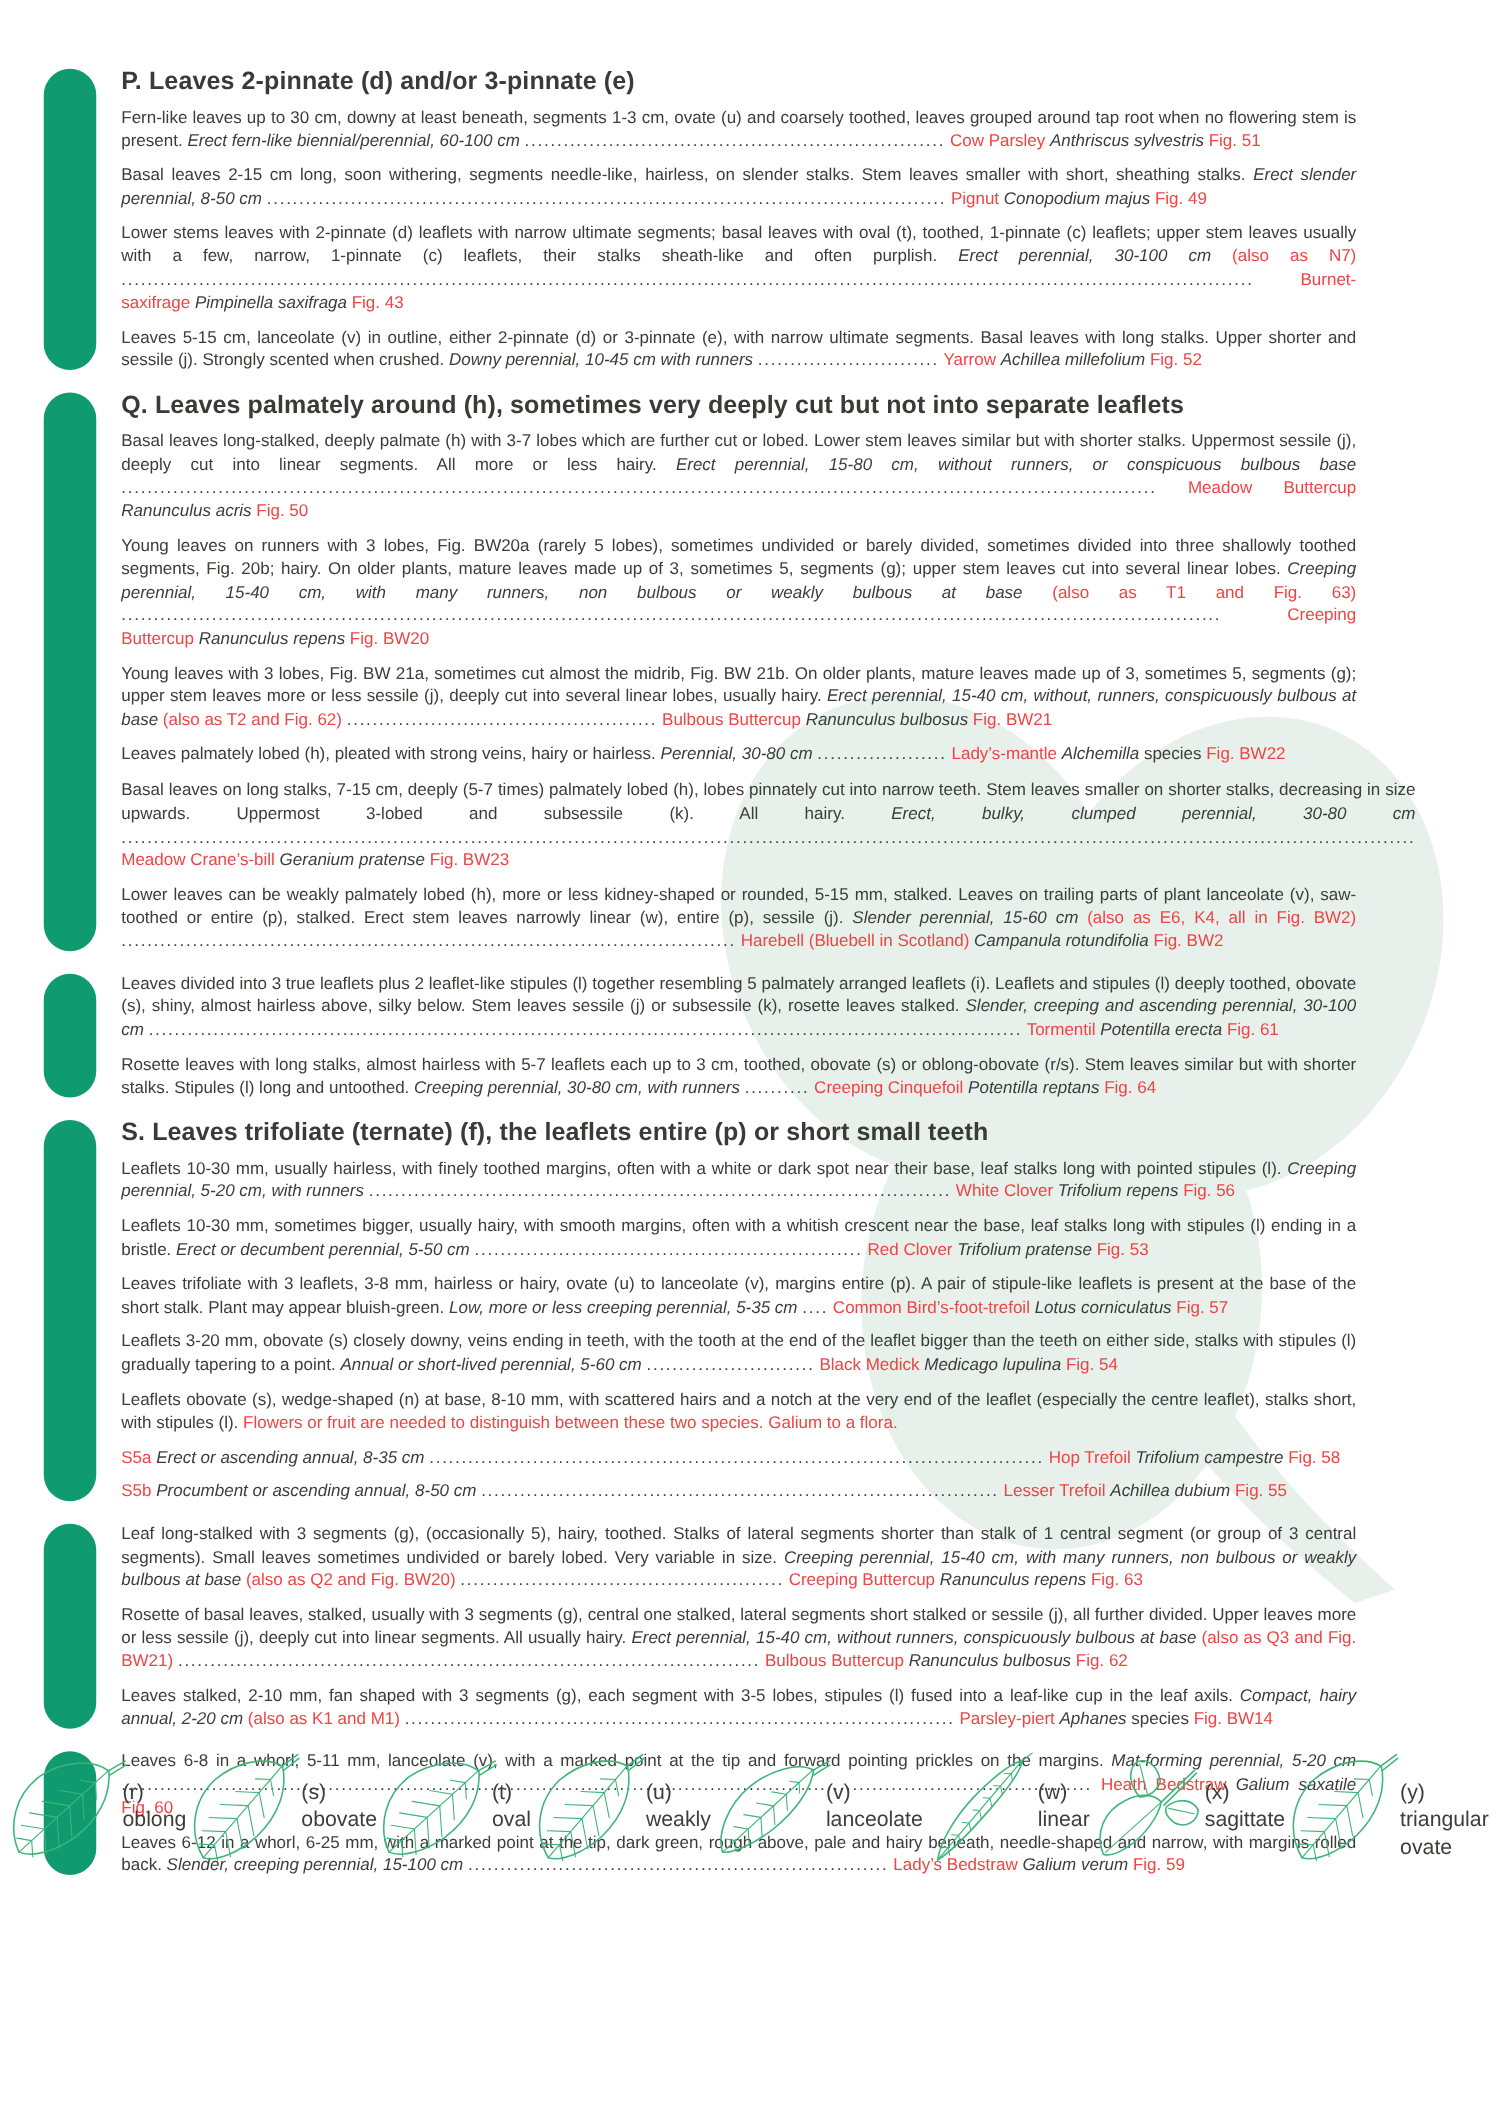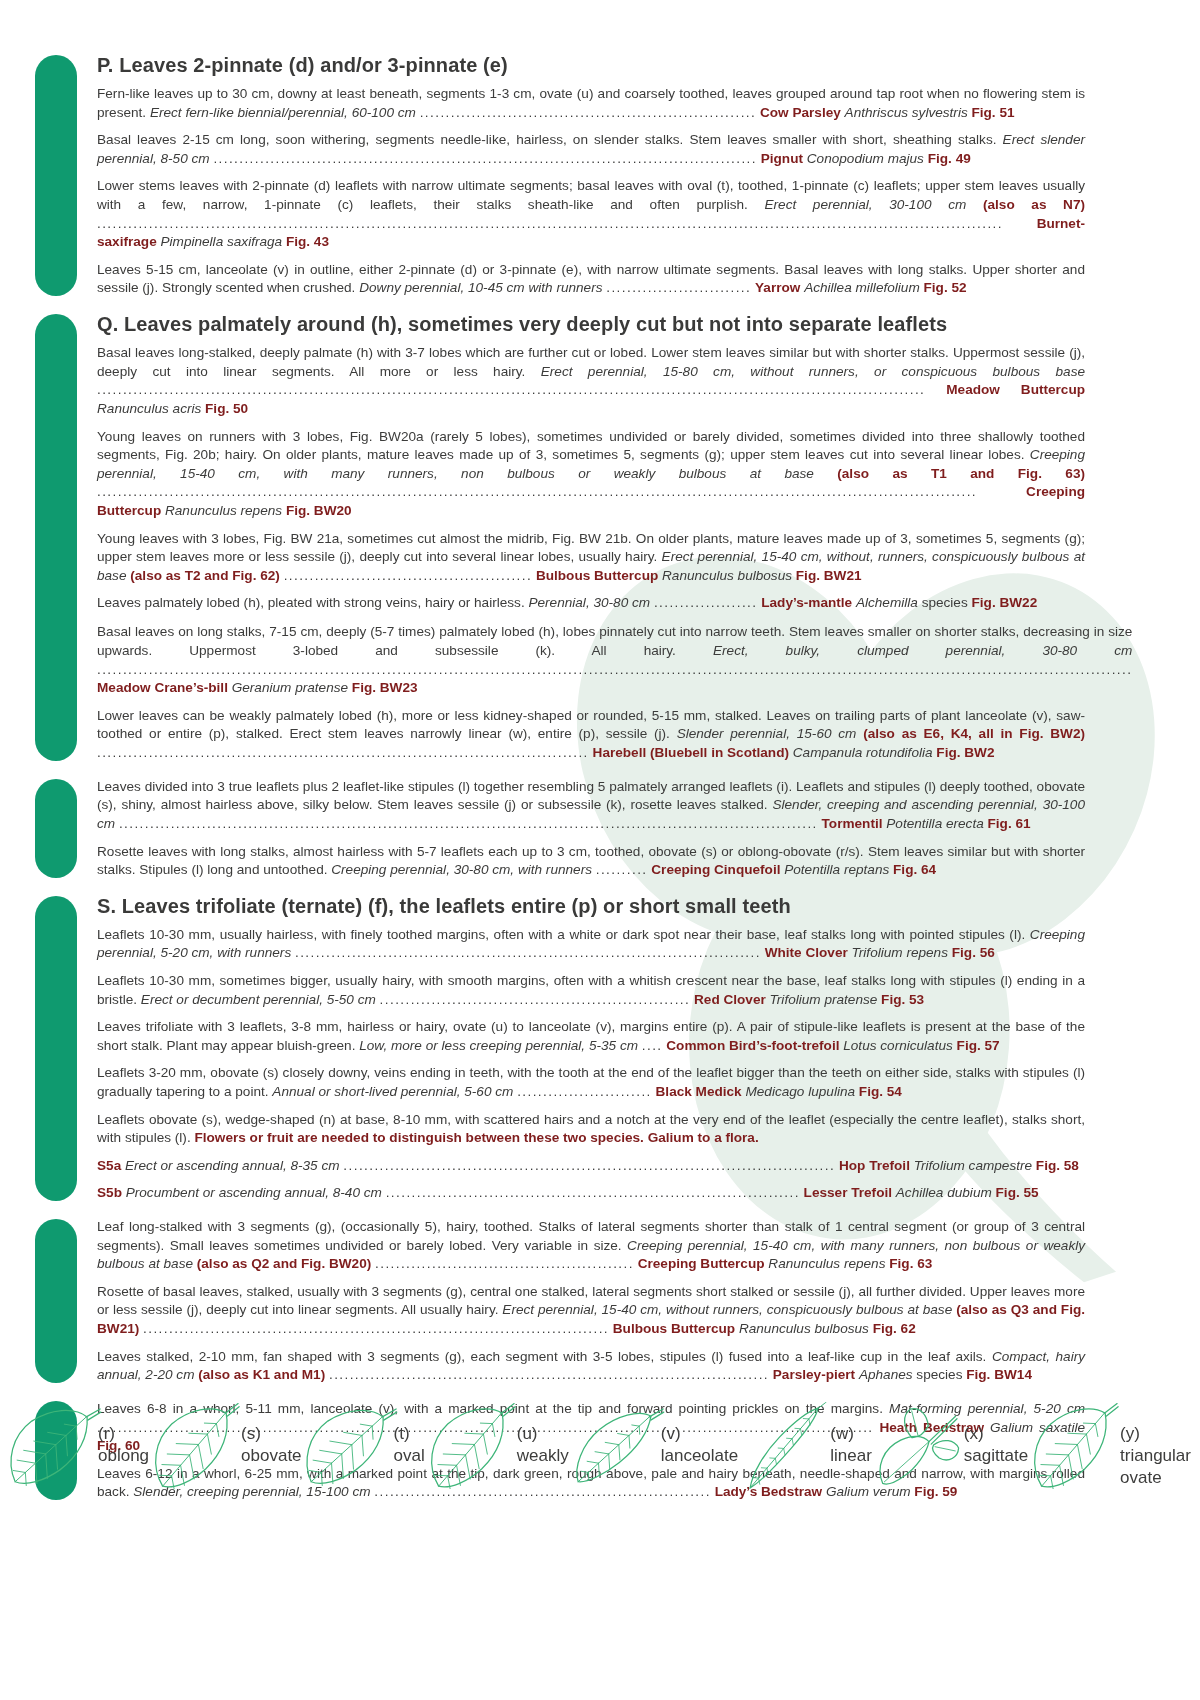--- a/index.html
+++ b/index.html
@@ -12,21 +12,21 @@
   .watermark{position:absolute;left:540px;top:535px;width:640px;height:780px;z-index:0;pointer-events:none;}
   main{position:relative;z-index:1;padding:54px 115px 0 35px;}
   .section{position:relative;padding-left:62px;margin-bottom:15px;}
   .rail{position:absolute;left:0;top:1px;bottom:2px;width:42px;border-radius:21px;}
   .sec-title{font-size:20px;font-weight:700;color:#3a3a39;margin:0 0 8px 0;letter-spacing:.1px;}
   .entry{display:flex;margin-bottom:9px;}
   .badge{flex:0 0 42px;margin-left:-62px;margin-right:20px;color:#fff;font-weight:700;
          font-size:20px;text-align:center;line-height:19px;padding-top:1px;}
   .entry-text{margin:0;flex:1;font-size:13.6px;line-height:1.37;text-align:justify;}
   .it{font-style:italic;}
-  .bd{font-weight:700;color:#7f1d1d;}
+  .bd{font-weight:400;color:#ef4444;}
   .leader{word-break:break-all;letter-spacing:1.4px;}
   .legend{position:absolute;left:0;right:0;bottom:2px;z-index:1;display:flex;
           justify-content:space-between;align-items:flex-start;padding:0 6px;}
   .legend-item{display:flex;align-items:flex-start;}
   .leaf{display:inline-block;}
   .leaf svg{display:block;}
   .legend-label{display:flex;flex-direction:column;font-size:17px;line-height:1.3;
                 margin-left:-4px;margin-top:18px;color:#3d3d3c;max-width:92px;}
 </style>
 </head>
@@ -126,21 +126,21 @@
         <div class="entry">
           <div class="badge">S5</div>
           <p class="entry-text"><span class="">Leaflets obovate (s), wedge-shaped (n) at base, 8-10 mm, with scattered hairs and a notch at the very end of the leaflet (especially the centre leaflet), stalks short, with stipules (l). </span><span class="bd">Flowers or fruit are needed to distinguish between these two species. Galium to a flora.</span></p>
         </div>
         <div class="entry">
           <div class="badge"></div>
           <p class="entry-text"><span class="bd">S5a </span><span class="it">Erect or ascending annual, 8-35 cm </span><span class="leader">...............................................................................................</span><span class=""> </span><span class="bd">Hop Trefoil </span><span class="it">Trifolium campestre </span><span class="bd">Fig. 58</span></p>
         </div>
         <div class="entry">
           <div class="badge"></div>
-          <p class="entry-text"><span class="bd">S5b </span><span class="it">Procumbent or ascending annual, 8-40 cm </span><span class="leader">................................................................................</span><span class=""> </span><span class="bd">Lesser Trefoil </span><span class="it">Achillea dubium </span><span class="bd">Fig. 55</span></p>
+          <p class="entry-text"><span class="bd">S5b </span><span class="it">Procumbent or ascending annual, 8-50 cm </span><span class="leader">................................................................................</span><span class=""> </span><span class="bd">Lesser Trefoil </span><span class="it">Achillea dubium </span><span class="bd">Fig. 55</span></p>
         </div>
       </section>
       <section class="section">
         <div class="rail" style="background: rgb(15, 154, 111);"></div>
         <div class="entry">
           <div class="badge">T1</div>
           <p class="entry-text"><span class="">Leaf long-stalked with 3 segments (g), (occasionally 5), hairy, toothed. Stalks of lateral segments shorter than stalk of 1 central segment (or group of 3 central segments). Small leaves sometimes undivided or barely lobed. Very variable in size. </span><span class="it">Creeping perennial, 15-40 cm, with many runners, non bulbous or weakly bulbous at base </span><span class="bd">(also as Q2 and Fig. BW20) </span><span class="leader">..................................................</span><span class=""> </span><span class="bd">Creeping Buttercup </span><span class="it">Ranunculus repens </span><span class="bd">Fig. 63</span></p>
         </div>
         <div class="entry">
           <div class="badge">T2</div>

